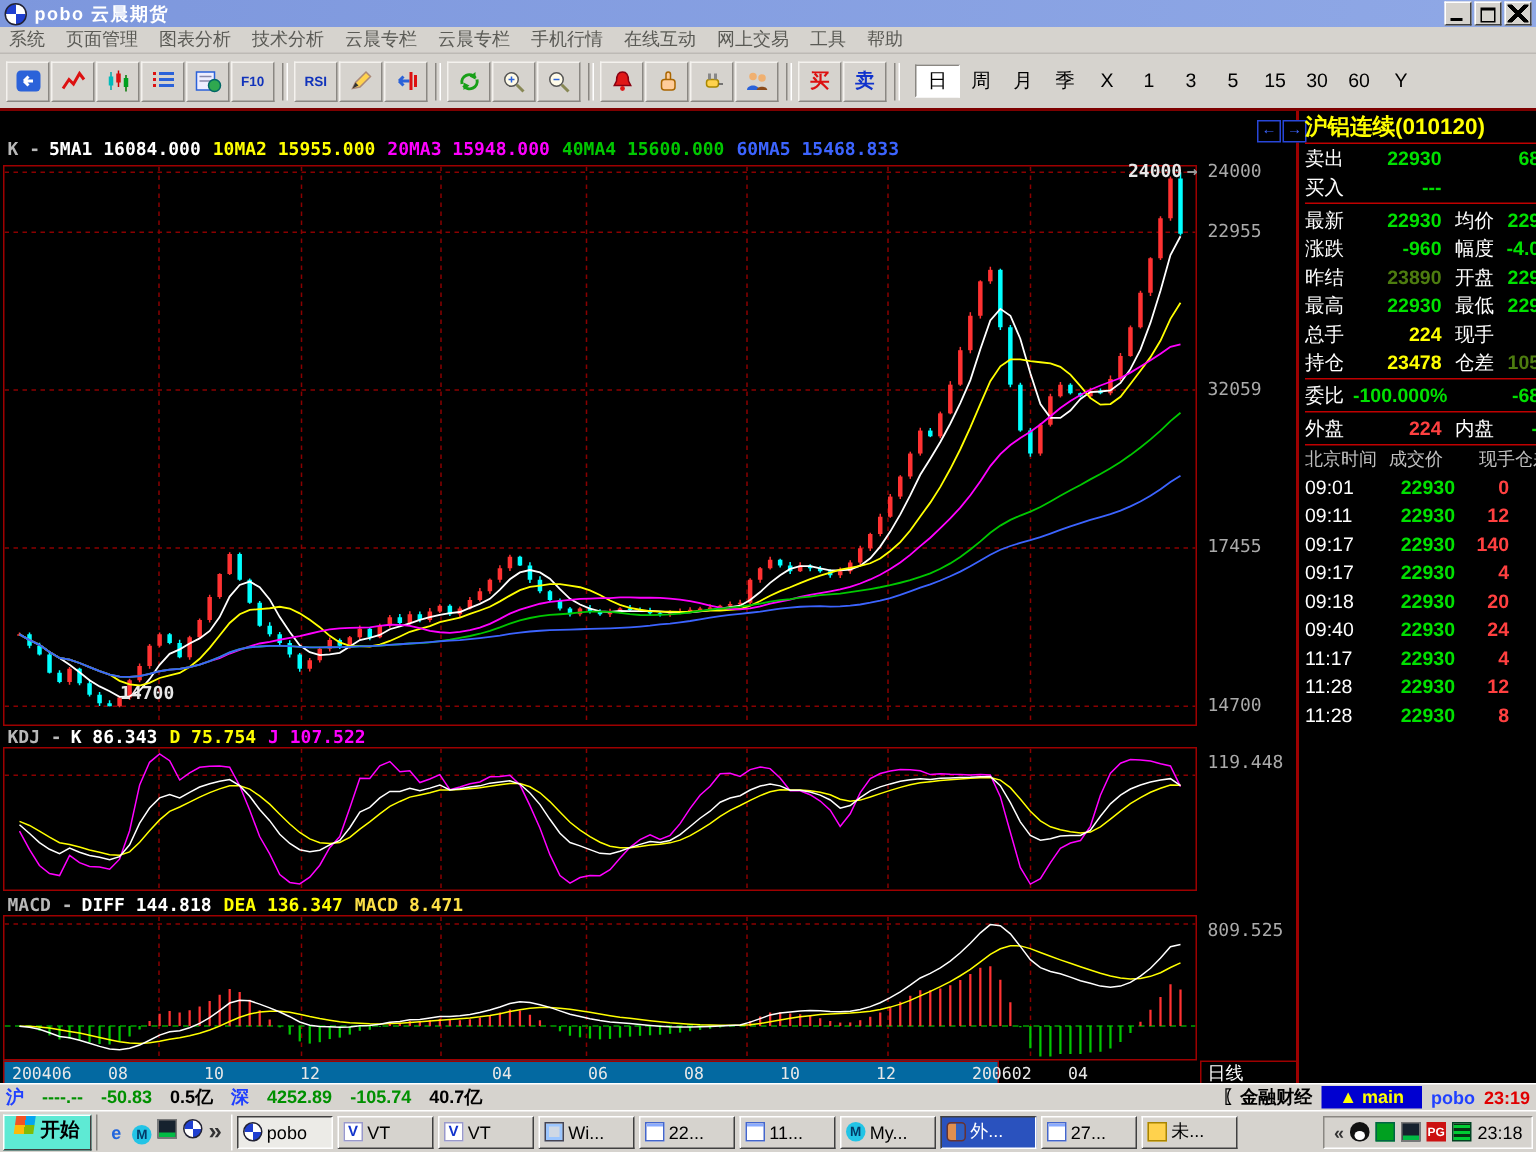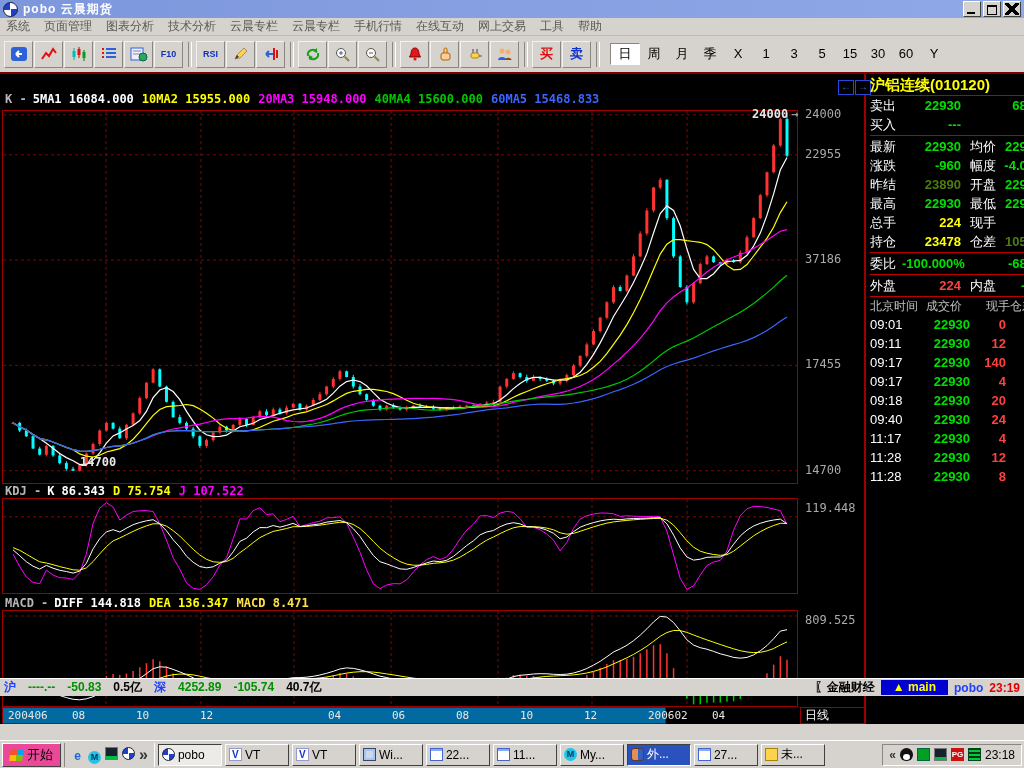--- a/index.html
+++ b/index.html
@@ -76,33 +76,33 @@
   .t-head span:nth-child(2){flex:0 0 48px}
   .t-head span:nth-child(3){flex:0 0 36px;text-align:right}
   .t-head span:nth-child(4){flex:1;text-align:right}
   .t-row{display:flex;width:164px;height:19px;line-height:19px;font-size:13px;font-weight:bold;white-space:nowrap}
   .t-row .tt{flex:0 0 44px;color:#fff;font-weight:normal}
   .t-row .tp{flex:0 0 56px;text-align:right;color:#00e000}
   .t-row .tv{flex:0 0 36px;text-align:right;color:#ff4040}
   .t-row .tx{flex:1;text-align:right;color:#ffff00}
   .c-g{color:#00e000}.c-y{color:#ffff00}.c-r{color:#ff4040}.c-w{color:#4d7c0f}
   
-  .statusbar{position:absolute;left:0;top:678px;width:1024px;height:18px;background:#d6d3ce;border-top:1px solid #fff;
+  .statusbar{position:absolute;left:0;top:722px;width:1024px;height:18px;background:#d6d3ce;border-top:1px solid #fff;
     display:flex;align-items:center;font-size:12px;font-weight:bold;box-sizing:border-box;padding:0 4px;white-space:nowrap}
   #status-left span{margin-right:12px}
   .sb-right{margin-left:auto;display:flex;align-items:center;gap:6px}
   .sb-fin{color:#000}
   .sb-badge{background:#0000d0;color:#ffff00;padding:0 12px;height:15px;line-height:15px}
   .sb-brand{color:#2040ff;font-weight:bold}
   .sb-time{color:#e00000}
   
   .taskbar{position:absolute;left:0;top:740px;width:1024px;height:28px;background:#d6d3ce;border-top:1px solid #fff;
     display:flex;align-items:center;gap:3px;padding:0 2px;box-sizing:border-box}
-  .start{height:22px;display:flex;align-items:center;gap:4px;padding:0 7px;font-weight:normal;font-size:13px;
-    border:1px solid;border-color:#fff #404040 #404040 #fff;background:#ec4899;cursor:default}
+  .start{height:22px;display:flex;gap:4px;padding:0 7px;font-weight:bold;font-size:13px;
+    border:1px solid;border-color:#fff #404040 #404040 #fff;background:#5eead4;cursor:default}
   .flag{width:13px;height:12px;background:conic-gradient(#05a6f0 0 25%,#81bc06 25% 50%,#ffba08 50% 75%,#f35325 75%);
     transform:skewX(-8deg)}
   .ql-area{display:flex;align-items:center;gap:4px;padding:0 6px;border-left:1px solid #8a8782;border-right:1px solid #fff;height:24px}
   .tasks{display:flex;align-items:center;gap:3px}
   .task{width:64px;height:22px;border:1px solid;border-color:#fff #404040 #404040 #fff;background:#d6d3ce;
     display:flex;align-items:center;gap:3px;padding:0 3px;font-size:12px;box-sizing:border-box;overflow:hidden;cursor:default}
   .task.pressed{border-color:#404040 #fff #fff #404040;background:#ecebe7}
   .task.active{background:#2a52be;color:#fff;border-color:#404040 #fff #fff #404040}
   .tray{margin-left:auto;display:flex;align-items:center;gap:4px;border:1px solid;border-color:#8a8782 #fff #fff #8a8782;
     height:22px;padding:0 6px;font-size:12px;box-sizing:border-box}
@@ -717,21 +717,21 @@
         </div>
       <div class="anno" id="anno-high" style="left: 706px; margin-left: 44px;"><span>24000</span><span class="anno-arrow">→</span></div>
       <div class="anno" id="anno-low" style="left: 78.0517px; top: 380.753px;">14700</div>
     </div>
     <div id="y-strip">
       <div class="ind-lab" style="top:427px">119.448</div>
       <div class="ind-lab" style="top:539px">809.525</div>
       <div class="period-box">日线</div>
     <div class="y-lab" style="top: 32.8272px;">24000</div>
         <div class="y-lab" style="top: 72.821px;">22955</div>
-        <div class="y-lab" style="top: 178.068px;">37186</div>
+        <div class="y-lab" style="top: 178.068px;">32059</div>
         <div class="y-lab" style="top: 283.315px;">17455</div>
         <div class="y-lab" style="top: 388.753px;">14700</div>
       </div>
     <div class="navbtns">
       <span class="navbtn">←</span>
       <span class="navbtn">→</span>
     </div>
     <div id="quote-panel">
       <div class="q-title">沪铝连续(010120)</div>
       <div id="quote-rows">

